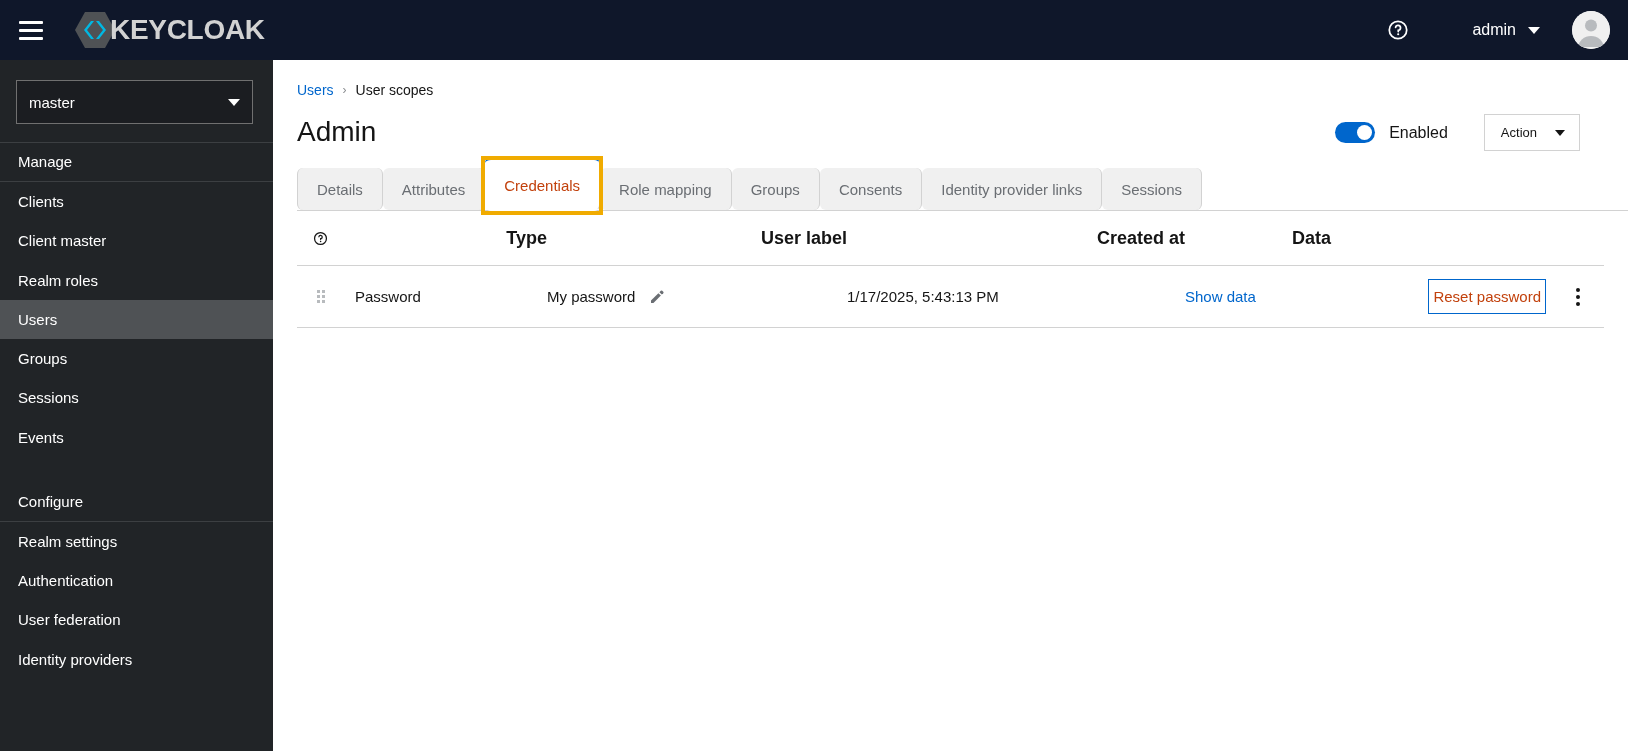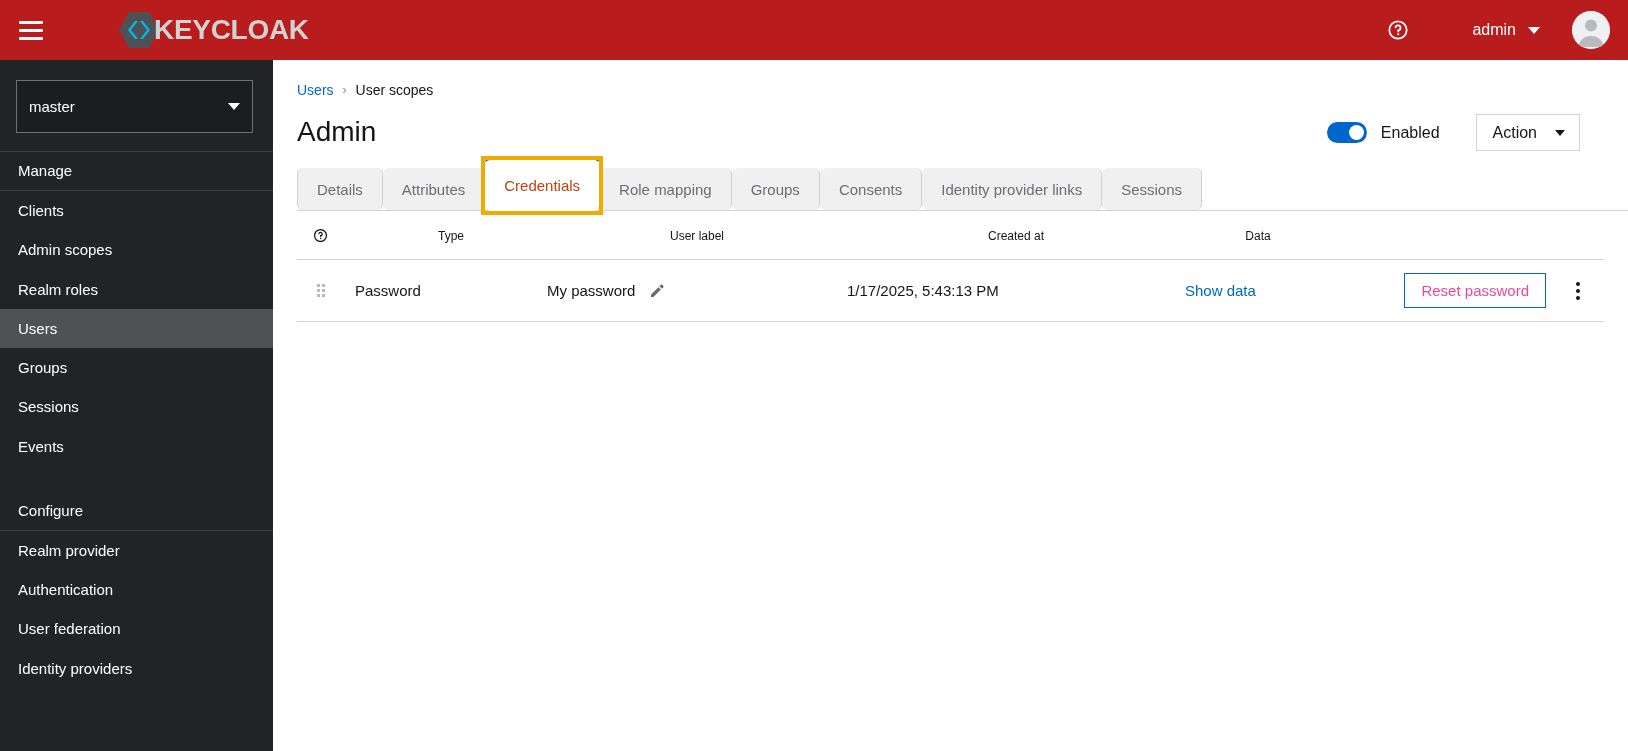--- a/index.html
+++ b/index.html
@@ -16,26 +16,25 @@
     width: 1628px;
     height: 751px;
     display: flex;
     flex-direction: column;
     position: relative;
   }
 
   
   .masthead {
     height: 60px;
-    background: #b91c1c;
+    background: #0f172a;
     display: flex;
     align-items: center;
     flex: 0 0 60px;
     position: relative;
-    gap: 44px;
   }
 
   .hamburger {
     width: 46px;
     height: 46px;
     margin-left: 8px;
     display: flex;
     flex-direction: column;
     justify-content: center;
     align-items: center;
@@ -107,21 +106,21 @@
     flex: 0 0 273px;
     background: #212427;
     display: flex;
     flex-direction: column;
     padding-top: 0;
     overflow: hidden;
   }
 
   .realm-select-wrap { padding: 20px 20px 18px 16px; }
   .realm-select {
-    height: 53px;
+    height: 44px;
     background: #1b1d21;
     border: 1px solid #707070;
     display: flex;
     align-items: center;
     justify-content: space-between;
     padding: 0 12px;
     cursor: pointer;
   }
   .realm-select-label { color: #ffffff; font-size: 15px; }
   .realm-caret {
@@ -210,21 +209,21 @@
   .toggle-label { font-size: 16px; color: #151515; }
 
   .action-btn {
     height: 37px;
     border: 1px solid #d2d2d2;
     background: #ffffff;
     display: flex;
     align-items: center;
     gap: 18px;
     padding: 0 14px 0 16px;
-    font-size: 16px;
+    font-size: 13px;
     color: #151515;
     cursor: pointer;
   }
   .action-caret {
     width: 0; height: 0;
     border-left: 5px solid transparent;
     border-right: 5px solid transparent;
     border-top: 6px solid #151515;
   }
 
@@ -270,23 +269,23 @@
     border: 4px solid #f0ab00;
     pointer-events: none;
     z-index: 5;
   }
 
   
   .table-area { padding: 0 24px; flex: 1 1 auto; }
   .cred-table { width: 100%; border-collapse: collapse; table-layout: fixed; }
 
   .cred-table th {
-    text-align: center;
-    font-size: 12px;
-    font-weight: normal;
+    text-align: right;
+    font-size: 18px;
+    font-weight: bold;
     color: #151515;
     padding: 17px 0 16px 0;
     vertical-align: middle;
   }
   .cred-table td {
     font-size: 15px;
     color: #151515;
     padding: 13px 0;
     border-top: 1px solid #d2d2d2;
     border-bottom: 1px solid #d2d2d2;
@@ -316,24 +315,24 @@
   }
 
   .label-cell { display: flex; align-items: center; gap: 14px; }
   .edit-icon { cursor: pointer; display: flex; align-items: center; }
 
   .show-data-link { color: #0066cc; cursor: pointer; font-size: 15px; }
 
   .actions-cell { display: flex; align-items: center; gap: 24px; justify-content: flex-end; padding-right: 18px; }
   .reset-btn {
     border: 1px solid #0066cc;
-    color: #ec4899;
+    color: #c2410c;
     background: #ffffff;
     height: 35px;
-    padding: 0 16px;
+    padding: 0 4px;
     font-size: 15px;
     cursor: pointer;
     font-family: "Liberation Sans", sans-serif;
   }
   .kebab {
     display: flex; flex-direction: column; gap: 3px;
     padding: 8px 6px; cursor: pointer;
   }
   .kebab i {
     display: block; width: 4px; height: 4px;
@@ -396,33 +395,33 @@
           <span class="realm-caret"></span>
         </div>
       </div>
 
       <div class="nav-divider"></div>
 
       <div class="nav-section-title">Manage</div>
       <div class="nav-divider"></div>
 
       <div class="nav-item">Clients</div>
-      <div class="nav-item">Admin scopes</div>
+      <div class="nav-item">Client master</div>
       <div class="nav-item">Realm roles</div>
       <div class="nav-item active">Users</div>
       <div class="nav-item">Groups</div>
       <div class="nav-item">Sessions</div>
       <div class="nav-item">Events</div>
 
       <div class="nav-gap"></div>
 
       <div class="nav-section-title">Configure</div>
       <div class="nav-divider"></div>
 
-      <div class="nav-item">Realm provider</div>
+      <div class="nav-item">Realm settings</div>
       <div class="nav-item">Authentication</div>
       <div class="nav-item">User federation</div>
       <div class="nav-item">Identity providers</div>
     </nav>
 
     <main class="main">
 
       <div class="page-header">
 
         <div class="breadcrumb">

